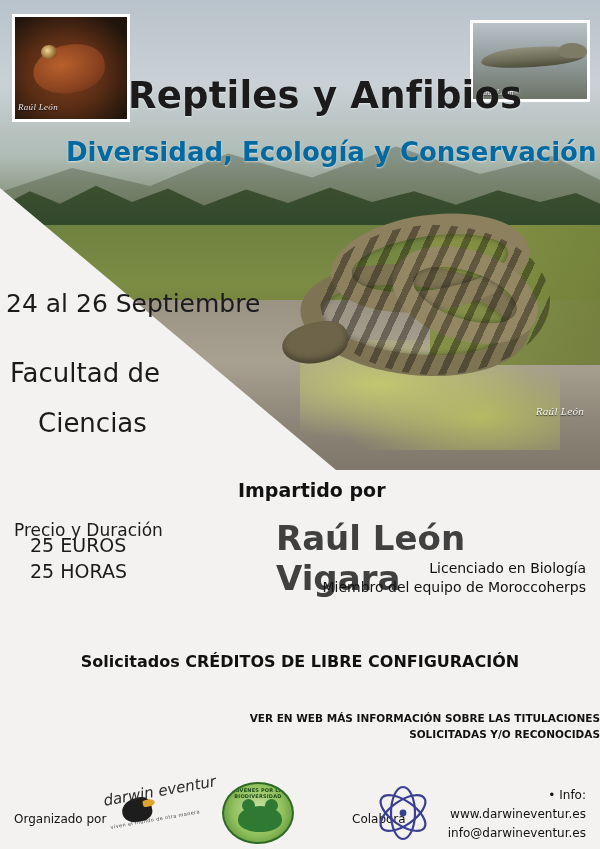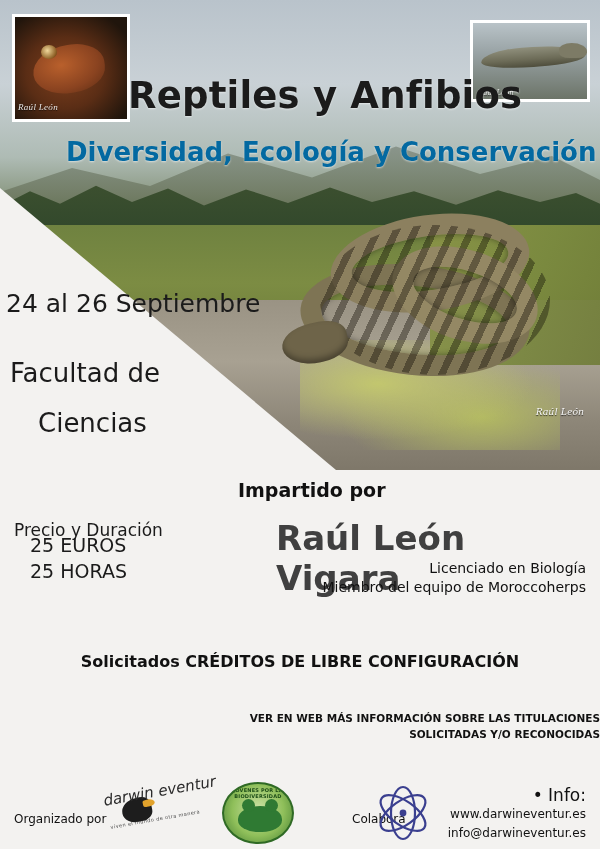--- a/index.html
+++ b/index.html
@@ -324,21 +324,21 @@
   .logo-atom svg { display: block; }
 
   .info-block {
     position: absolute; right: 14px; top: 786px;
     text-align: right;
     font-family: "DejaVu Sans", sans-serif;
     font-size: 12px;
     color: #111;
     line-height: 19px;
   }
-  .info-block .info-head { font-size: 17px; }
+  .info-block .info-head { font-size: 12px; }
 </style>
 </head>
 <body>
 
 <div class="poster">
 
   <div class="photo-area">
     <div class="bg-sky"></div>
     <div class="bg-mountain"></div>
     <div class="bg-trees"></div>

